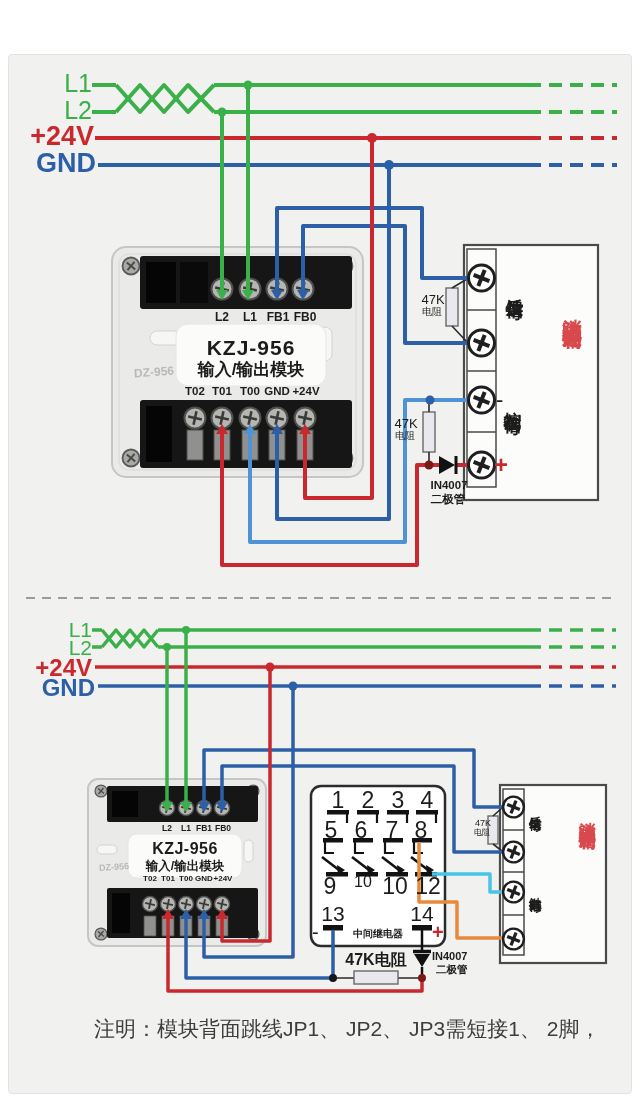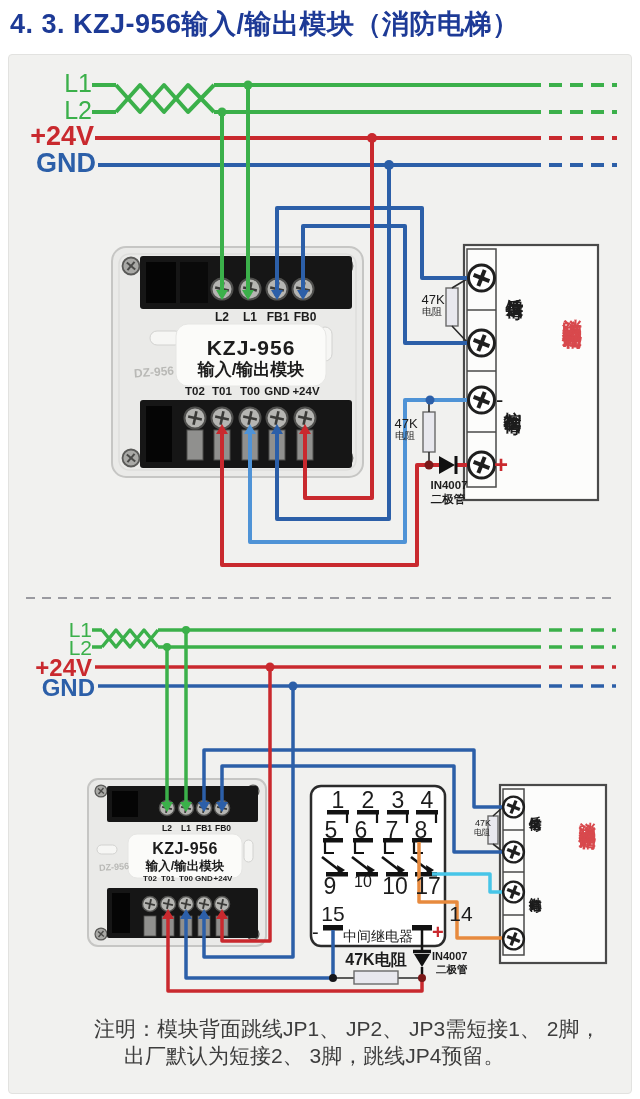--- a/index.html
+++ b/index.html
@@ -29,21 +29,20 @@
   .res{fill:#e8e8ee;stroke:#6a6a6a;stroke-width:1.4;}
   .lead{stroke:#2a2a2a;stroke-width:1.6;fill:none;}
   .boxo{fill:#fcfcfb;stroke:#4a4a4a;stroke-width:2.2;}
   .boxi{fill:none;stroke:#4a4a4a;stroke-width:1.5;}
   .divider{stroke:#9a9aa0;stroke-width:2;stroke-dasharray:9 7;fill:none;}
 </style>
 </head>
 <body>
 
 <div class="stage">
-  <div class="title">4. 3. KZJ-956输入/输出模块（消防电梯）</div>
   <div class="panel"></div>
 
   <svg class="wiresvg" width="640" height="1099" viewBox="0 0 640 1099">
     <defs>
       <g id="screwc">
         <circle r="13" fill="#ffffff" stroke="#1f1f1f" stroke-width="3"></circle>
         <g transform="rotate(22)">
           <line x1="-8.5" x2="8.5" y1="0" y2="0" stroke="#1f1f1f" stroke-width="4"></line>
           <line x1="0" x2="0" y1="-8.5" y2="8.5" stroke="#1f1f1f" stroke-width="4"></line>
         </g>
@@ -380,32 +379,31 @@
   <div class="lbl ctr" style="left:368px;top:788px;font-size:23px;">2</div>
   <div class="lbl ctr" style="left:398px;top:788px;font-size:23px;">3</div>
   <div class="lbl ctr" style="left:427px;top:788px;font-size:23px;">4</div>
   <div class="lbl ctr" style="left:331px;top:818px;font-size:23px;">5</div>
   <div class="lbl ctr" style="left:361px;top:818px;font-size:23px;">6</div>
   <div class="lbl ctr" style="left:392px;top:818px;font-size:23px;">7</div>
   <div class="lbl ctr" style="left:421px;top:818px;font-size:23px;">8</div>
   <div class="lbl ctr" style="left:330px;top:874px;font-size:23px;">9</div>
   <div class="lbl ctr" style="left:363px;top:874px;font-size:16px;">10</div>
   <div class="lbl ctr" style="left:395px;top:874px;font-size:23px;">10</div>
-  <div class="lbl ctr" style="left:428px;top:874px;font-size:23px;">17</div>
-  <div class="lbl ctr" style="left:333px;top:903px;font-size:21px;">15</div>
-  <div class="lbl ctr" style="left:422px;top:903px;font-size:21px;margin-left:39px;">14</div>
+  <div class="lbl ctr" style="left:428px;top:874px;font-size:23px;">12</div>
+  <div class="lbl ctr" style="left:333px;top:903px;font-size:21px;">13</div>
+  <div class="lbl ctr" style="left:422px;top:903px;font-size:21px;">14</div>
   <div class="lbl" style="left:312px;top:922px;font-size:20px;">-</div>
   <div class="lbl tr" style="left:432px;top:922px;font-size:20px;font-weight:bold;">+</div>
-  <div class="lbl ctr" style="left:378px;top:929px;font-size:14px;font-weight:normal;">中间继电器</div>
+  <div class="lbl ctr" style="left:378px;top:929px;font-size:10px;font-weight:bold;">中间继电器</div>
 
   <div class="lbl ctr" style="left:376px;top:952px;font-size:16px;font-weight:bold;">47K电阻</div>
   <div class="lbl" style="left:432px;top:951px;font-size:11px;font-weight:bold;">IN4007</div>
   <div class="lbl" style="left:436px;top:964px;font-size:10.5px;font-weight:bold;">二极管</div>
 
   <div class="lbl ctr" style="left:483px;top:819px;font-size:9px;">47K</div>
   <div class="lbl ctr" style="left:482px;top:829px;font-size:8px;">电阻</div>
   <div class="lbl vert" style="left:528px;top:806px;font-size:12.5px;font-weight:bold;letter-spacing:1px;">反馈信号</div>
   <div class="lbl vert" style="left:528px;top:887px;font-size:12.5px;font-weight:bold;letter-spacing:1px;">触点信号</div>
   <div class="lbl vert tboxred" style="left:578px;top:808px;font-size:17px;font-weight:bold;">消防电梯控制箱</div>
 
   <div class="lbl note" style="left:94px;top:1018px;">注明：模块背面跳线JP1、 JP2、 JP3需短接1、 2脚，</div>
-  <div class="lbl note" style="left:124px;top:1045px;">出厂默认为短接2、 3脚，跳线JP4预留。</div>
 </div>
 
 </body></html>

